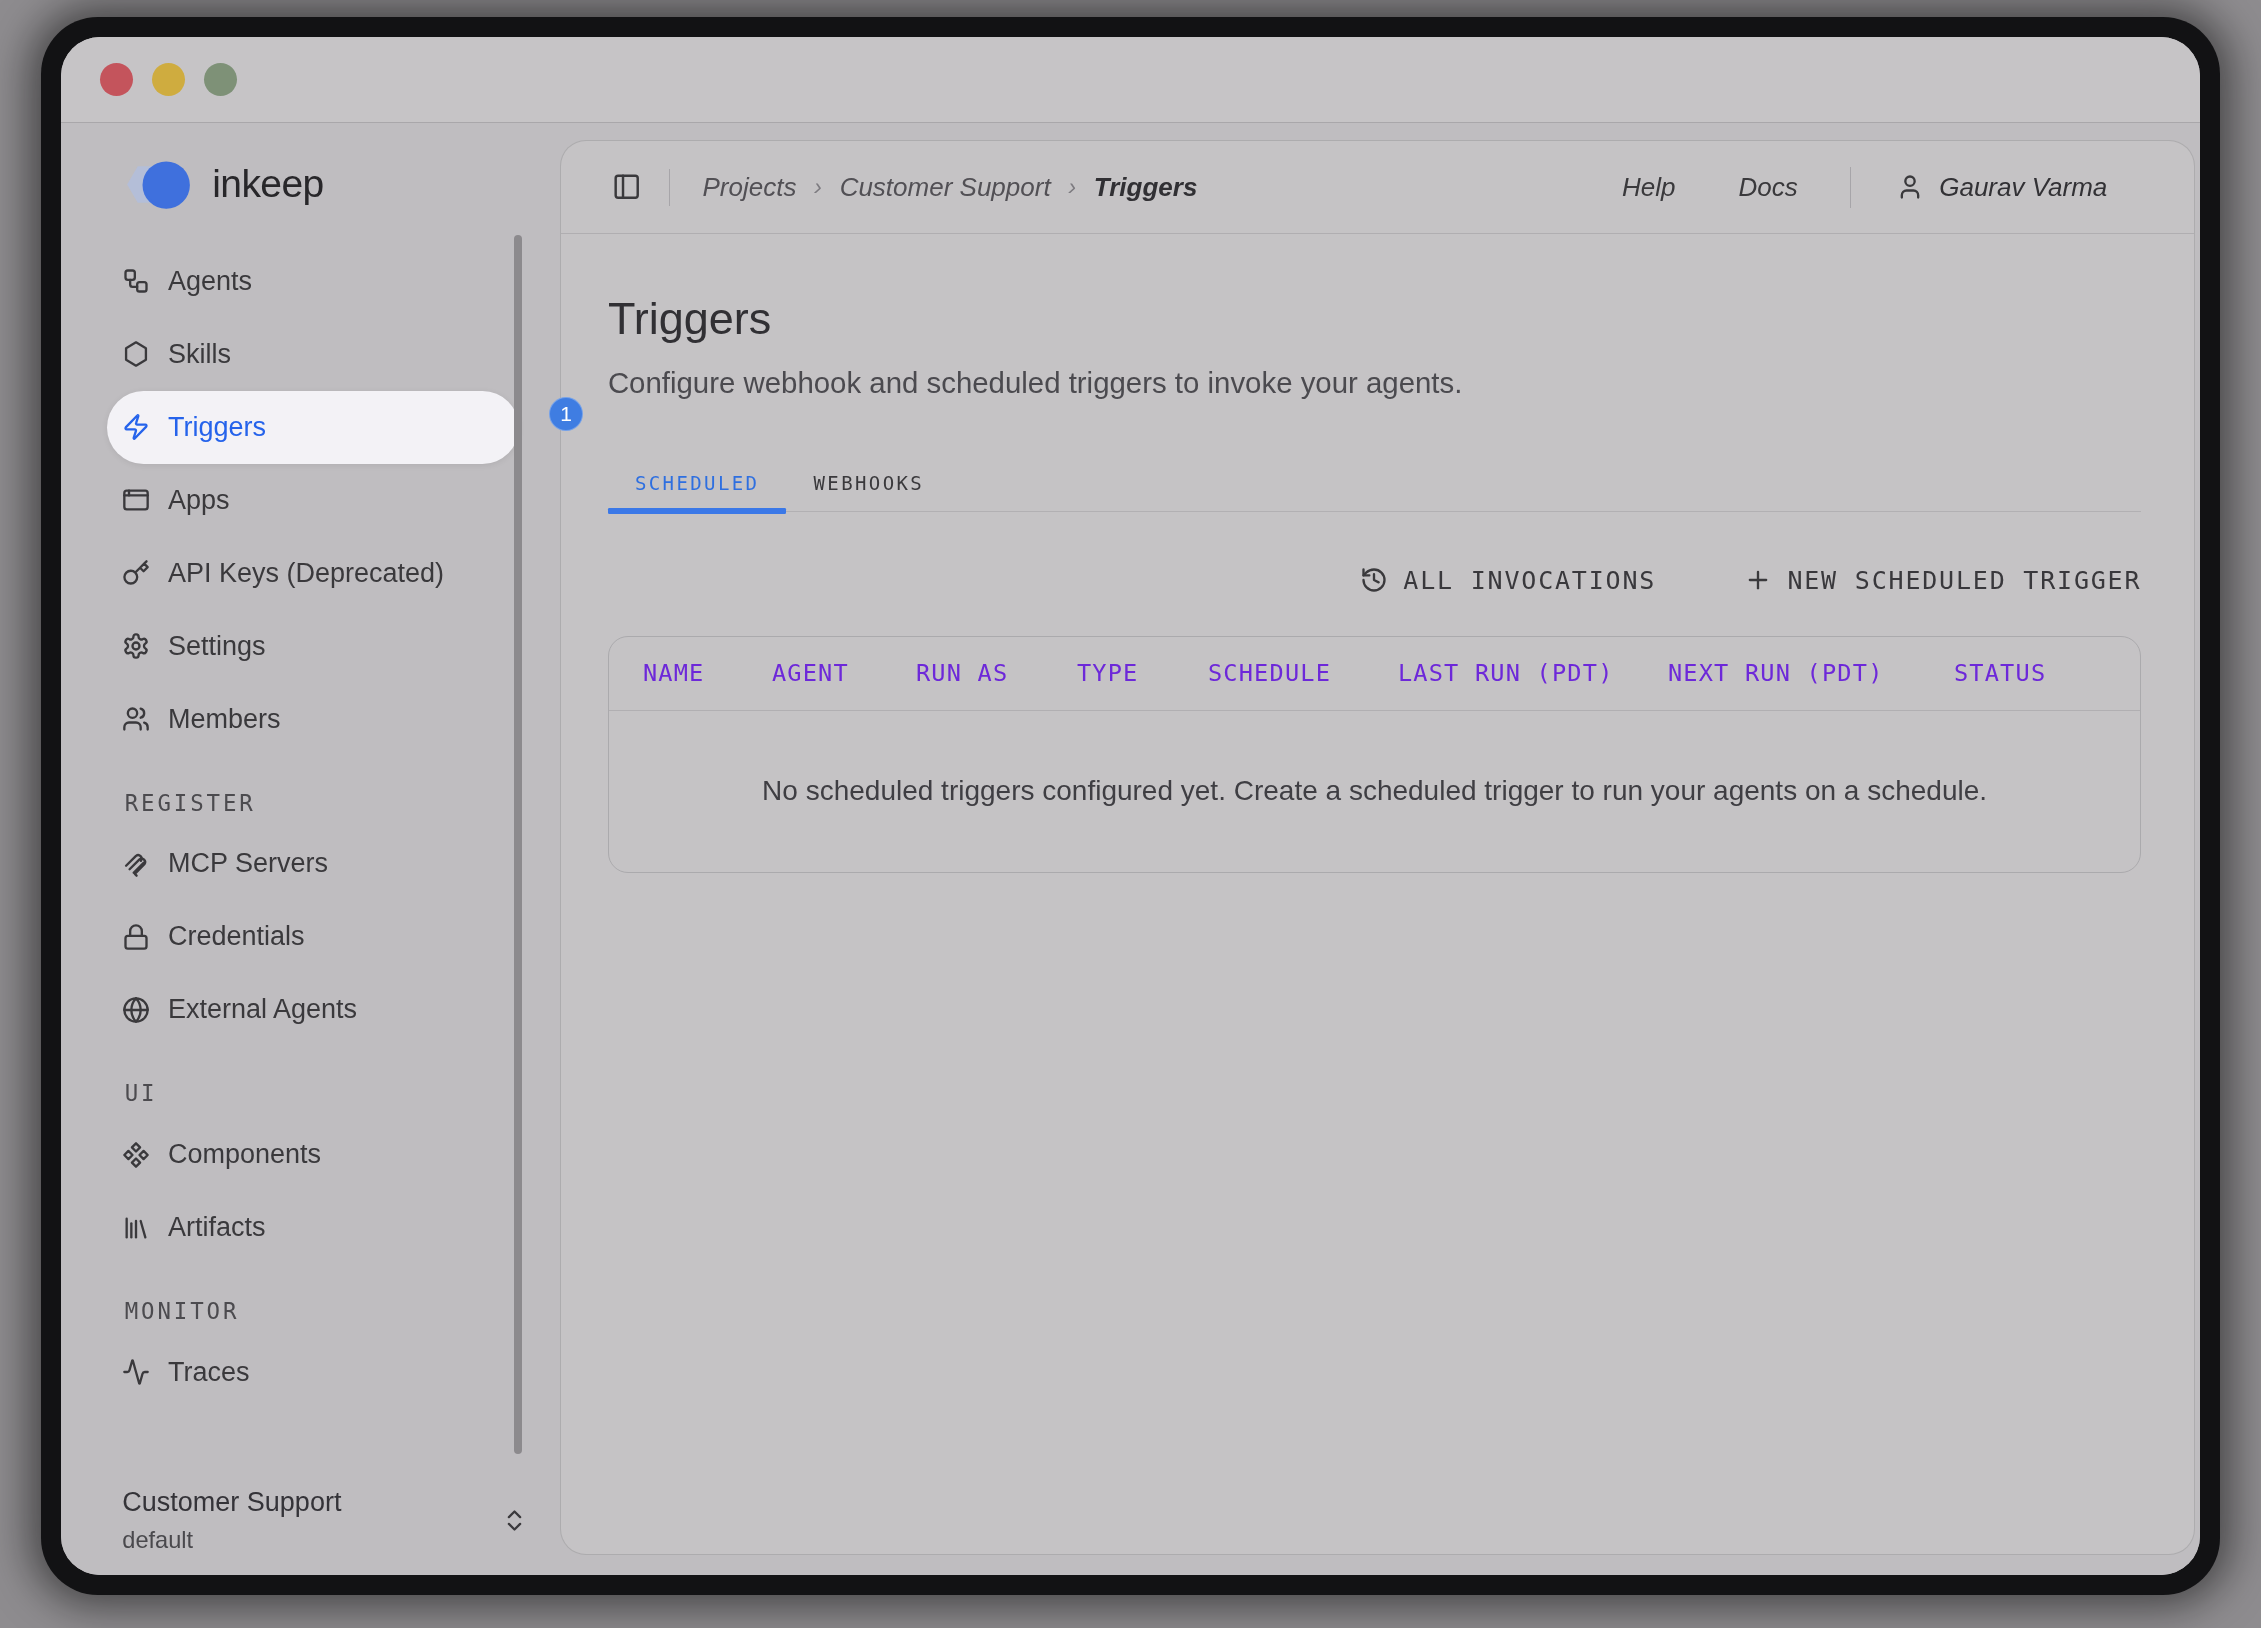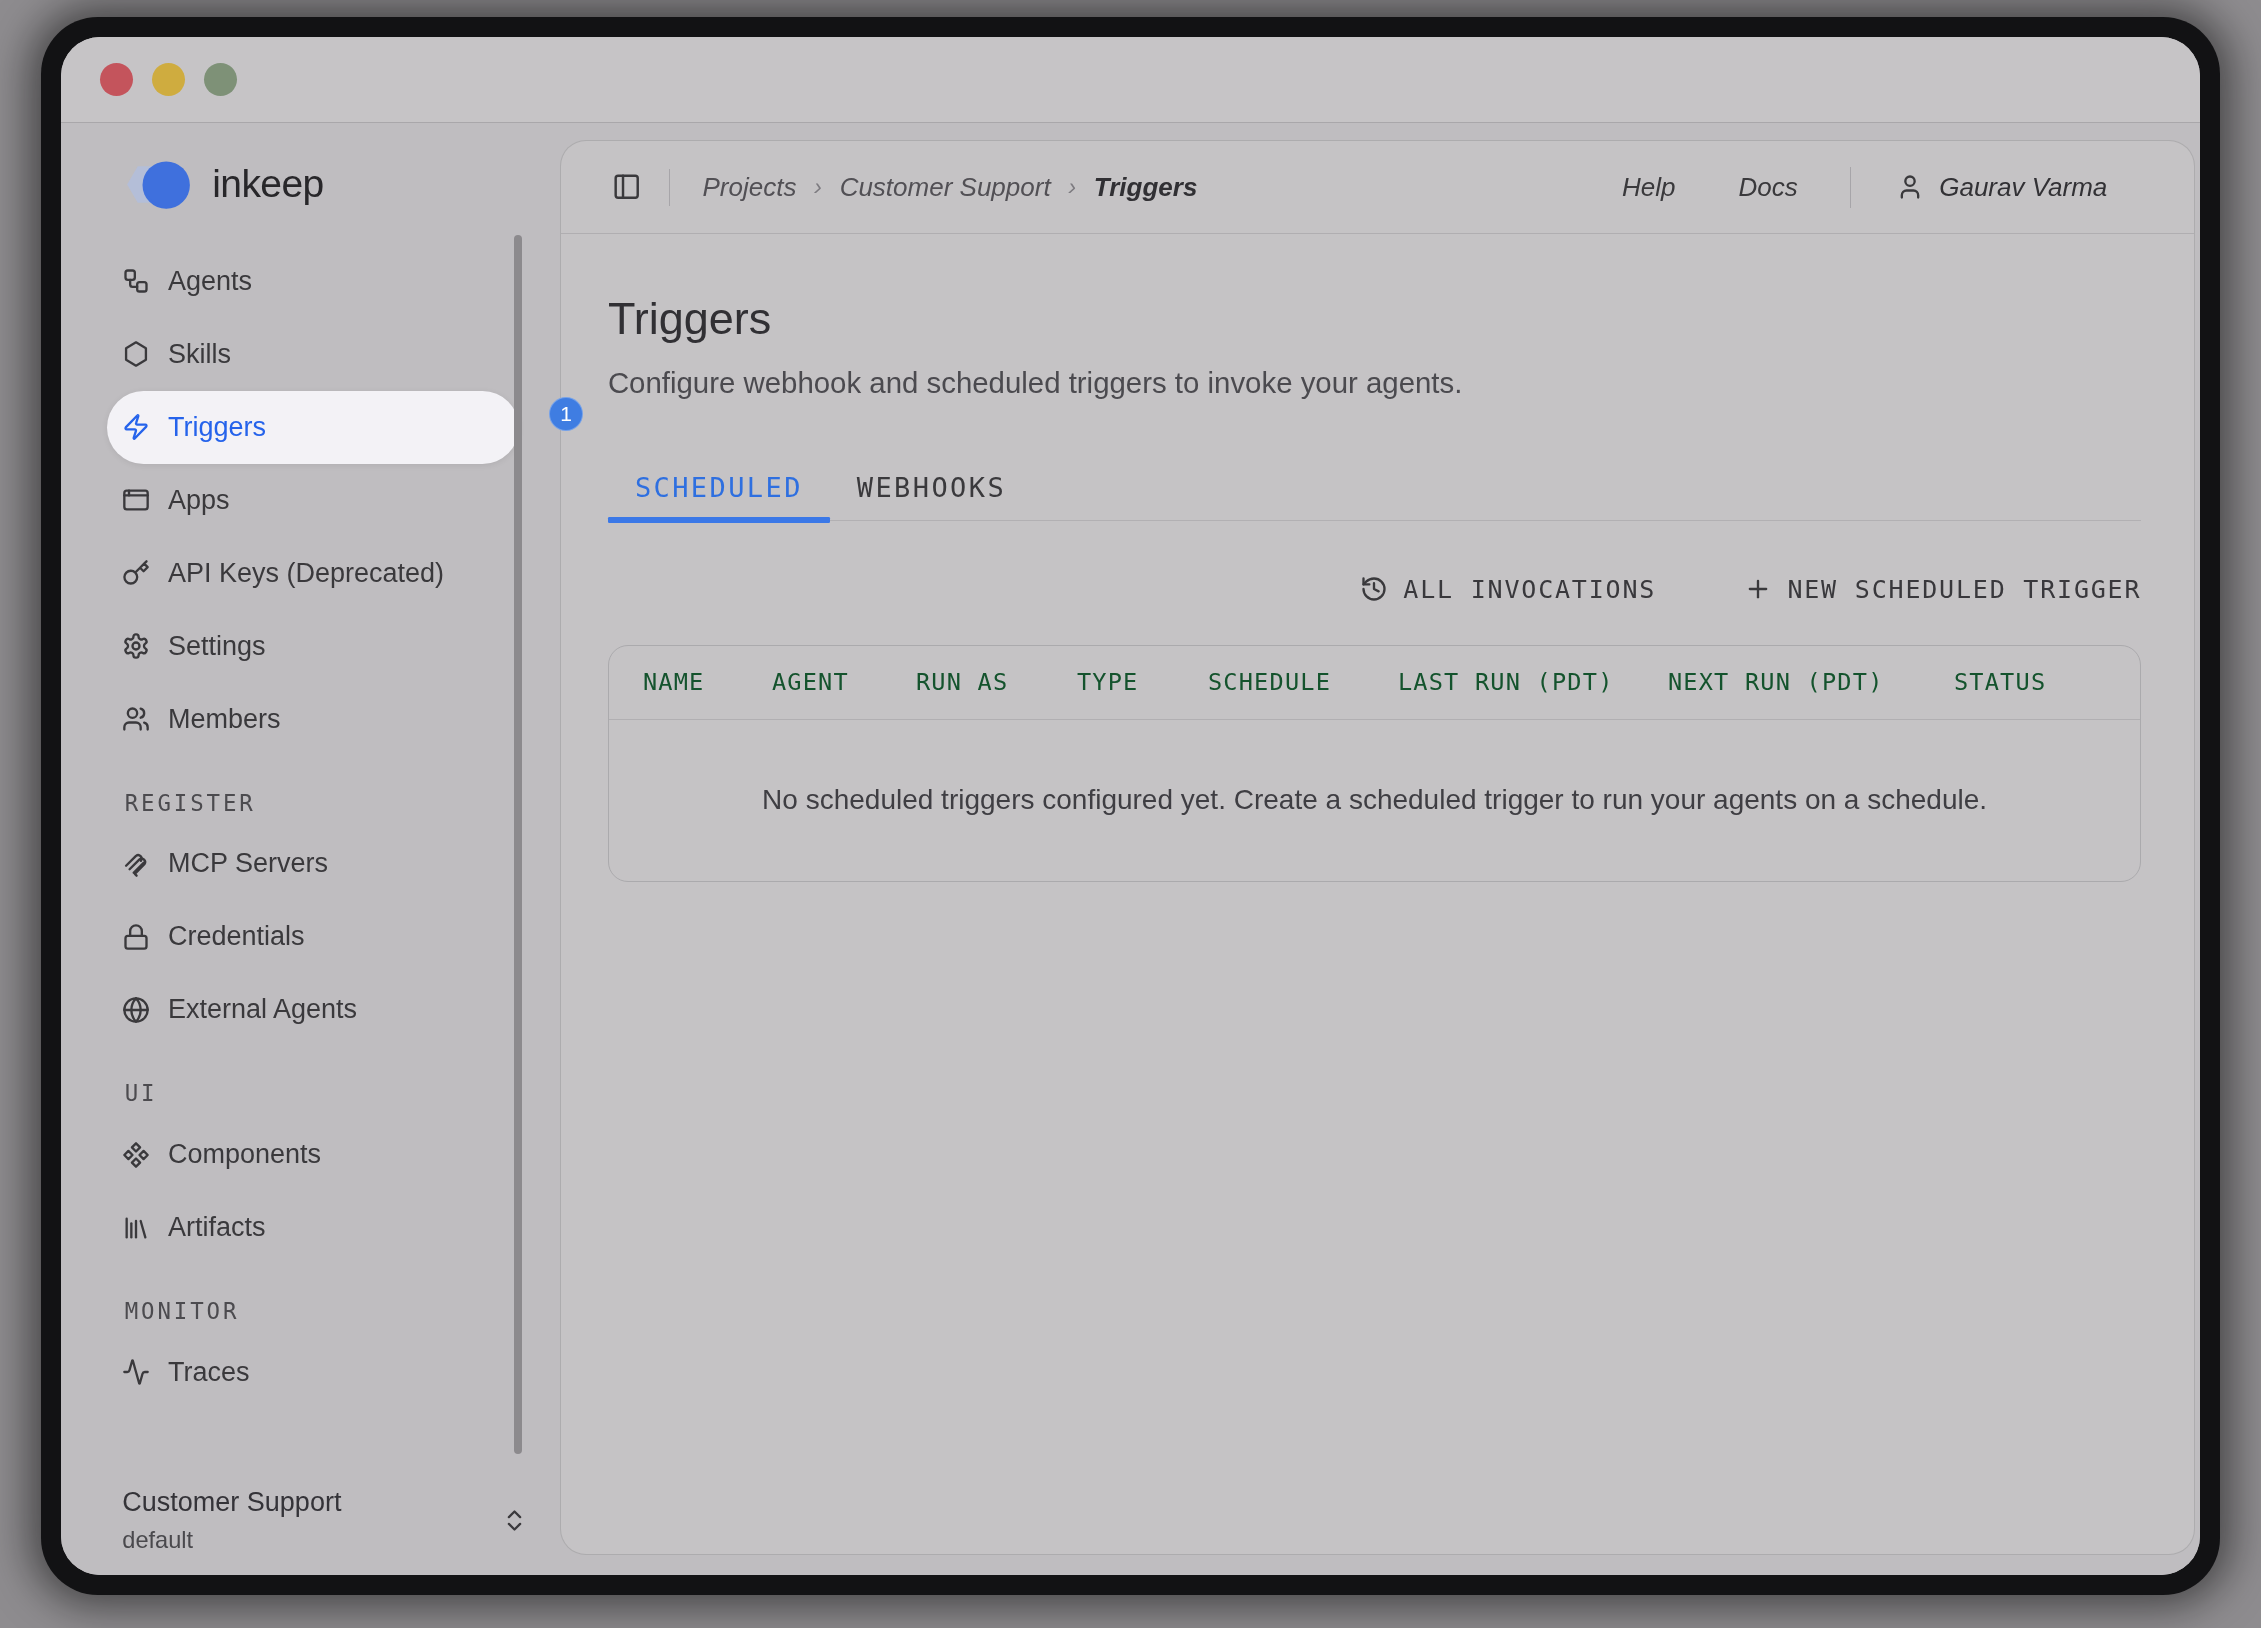--- a/index.html
+++ b/index.html
@@ -66,34 +66,34 @@
   .ph-vdivider{width:1.2px;height:41px;background:#a7a5a9;margin:0 0 0 52px;}
   .ph-user{display:flex;align-items:center;gap:15.3px;margin-left:45px;cursor:pointer;}
   .ph-user svg{width:28px;height:28px;}
   .ph-username{font-size:26px;font-weight:500;color:#323135;}
 
   .content{padding:0 53px 0 47px;flex:1;display:flex;flex-direction:column;}
   .page-title{margin:59px 0 0 0;font-size:45px;font-weight:500;color:#313034;}
   .page-desc{margin:21px 0 0 0;font-size:29.4px;color:#4b4a4f;}
 
   .tabs{display:flex;margin-top:72px;border-bottom:1.2px solid #b2b0b3;}
-  .tab{position:relative;padding:0 27px 16.5px 27px;font-size:27px;letter-spacing:2.4px;
+  .tab{position:relative;padding:0 27px 16.5px 27px;font-size:19px;letter-spacing:2.4px;
     color:#3a393c;cursor:pointer;}
   .tab.active{color:#2e6fe0;}
   .tab.active::after{content:'';position:absolute;left:0;right:0;bottom:-2.9px;height:5.3px;
     background:#3b78e7;border-radius:1.2px;}
 
   .actions{display:flex;justify-content:flex-end;align-items:center;gap:88px;margin-top:54px;}
   .action-btn{display:flex;align-items:center;gap:15.3px;font-size:25px;letter-spacing:1.8px;
     color:#39383c;cursor:pointer;white-space:nowrap;}
   .action-btn svg{width:28px;height:28px;}
 
   .trigger-table{margin-top:41px;border:1.2px solid #abaaad;border-radius:20px;overflow:hidden;}
   .thead{display:flex;height:73px;align-items:center;border-bottom:1.2px solid #b1afb2;
-    font-size:23.6px;letter-spacing:1.2px;color:#14532d;}
+    font-size:23.6px;letter-spacing:1.2px;color:#6d28d9;}
   .th{box-sizing:border-box;white-space:nowrap;}
   .th.c1{width:163px;padding-left:34px;}
   .th.c2{width:144px;}
   .th.c3{width:161px;}
   .th.c4{width:131px;}
   .th.c5{width:190px;}
   .th.c6{width:270px;}
   .th.c7{width:286px;}
   .th.c8{flex:1;}
   .tbody-empty{height:161px;display:flex;align-items:center;justify-content:center;

